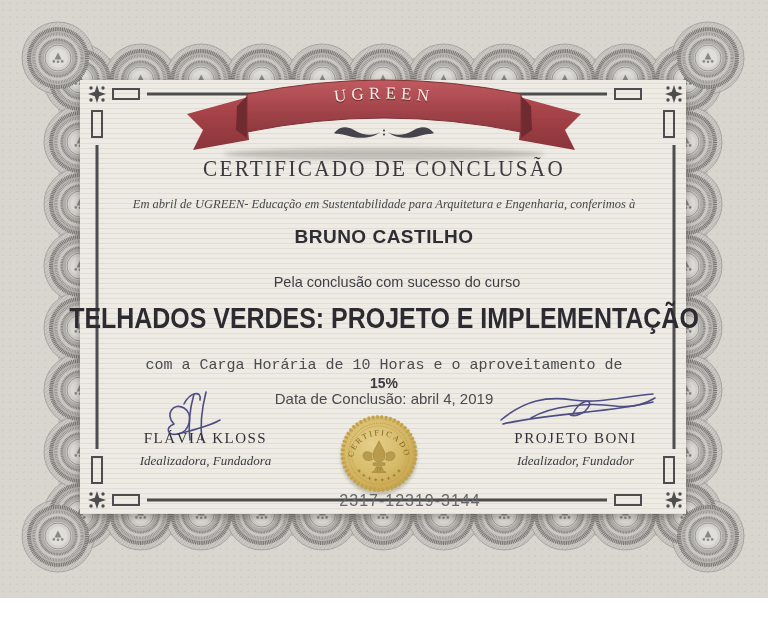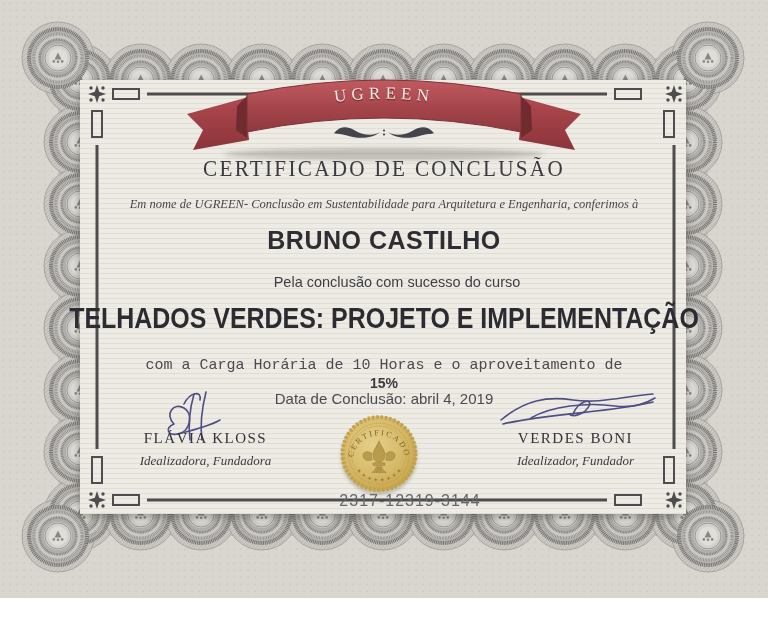--- a/index.html
+++ b/index.html
@@ -11,21 +11,21 @@
   .lace{position:absolute;left:0;top:0;width:768px;height:598px;z-index:1;}
   .paper{position:absolute;left:80px;top:80px;width:606px;height:434px;background:#edebe4;
          box-shadow:0 3px 9px rgba(60,58,52,.45);z-index:2;
          background-image:repeating-linear-gradient(0deg, rgba(168,165,156,.20) 0px, rgba(168,165,156,.20) 1px, transparent 1px, transparent 5px);}
   .frame{position:absolute;left:0;top:0;width:606px;height:434px;}
   .layer{position:absolute;left:0;top:0;width:768px;height:598px;z-index:3;}
   .abs{position:absolute;left:0;width:768px;text-align:center;}
   .title{top:156px;font-family:"Liberation Serif",serif;font-size:23px;letter-spacing:2.5px;
          color:#3a393f;transform:scaleX(.92);}
   .subtitle{top:197px;font-family:"Liberation Serif",serif;font-style:italic;font-size:12.5px;color:#46454b;}
-  .recipient{top:226px;font-weight:700;font-size:25px;letter-spacing:.5px;color:#2e2d33;}
+  .recipient{top:226px;font-weight:700;font-size:19px;letter-spacing:.5px;color:#2e2d33;}
   .completion{top:274px;font-size:14.5px;color:#3e3d43;padding-left:13px;}
   .course{top:302px;font-weight:700;font-size:29px;white-space:nowrap;transform:scaleX(.86);color:#2c2b31;}
   .workload{top:357px;font-size:15px;color:#4b4a50;font-family:Liberation Mono, monospace;}
   .score{top:375px;font-weight:700;font-size:14px;color:#3b3a40;}
   .dateline{top:390px;font-size:15px;color:#4b4a50;}
   .cert-id{top:492px;font-size:16px;letter-spacing:1px;color:#67666c;padding-left:26px;}
   .sig-block{position:absolute;width:175px;text-align:center;}
   .sig-left{left:118px;top:430px;}
   .sig-right{left:488px;top:430px;}
   .sig-name{font-family:"Liberation Serif",serif;font-size:15px;letter-spacing:1.5px;color:#33323a;}
@@ -239,21 +239,21 @@
     <svg class="flourish" width="104" height="18" viewBox="0 0 104 18" xmlns="http://www.w3.org/2000/svg">
       <g fill="#45444c">
         <path d="M2,9 C8,2 15,2 22,6 C32,12 42,12 48,8 C40,15 26,15 15,11.5 C9,9.6 5,10.5 2,9 Z"></path>
         <path d="M102,9 C96,2 89,2 82,6 C72,12 62,12 56,8 C64,15 78,15 89,11.5 C95,9.6 99,10.5 102,9 Z"></path>
         <circle cx="52" cy="6.5" r="1.1"></circle>
           <circle cx="52" cy="10.5" r="1.1"></circle>
       </g>
     </svg>
 
     <div class="abs title">CERTIFICADO DE CONCLUSÃO</div>
-    <div class="abs subtitle">Em nome de UGREEN- Conclusão em Sustentabilidade para Arquitetura e Engenharia, conferimos à</div>
+    <div class="abs subtitle">Em abril de UGREEN- Educação em Sustentabilidade para Arquitetura e Engenharia, conferimos à</div>
     <div class="abs recipient">BRUNO CASTILHO</div>
     <div class="abs completion">Pela conclusão com sucesso do curso</div>
     <div class="abs course">TELHADOS VERDES: PROJETO E IMPLEMENTAÇÃO</div>
     <div class="abs workload">com a Carga Horária de 10 Horas e o aproveitamento de</div>
     <div class="abs score">15%</div>
     <div class="abs dateline">Data de Conclusão: abril 4, 2019</div>
 
     <svg class="sig-ink ink-left" width="110" height="52" viewBox="0 0 110 52" xmlns="http://www.w3.org/2000/svg">
       <g fill="none" stroke="#3d3d7a" stroke-width="1.6" stroke-linecap="round" opacity=".9">
         <path d="M44,4 C40,18 38,34 40,50"></path>
@@ -270,21 +270,21 @@
 
     <svg class="sig-ink ink-right" width="165" height="44" viewBox="0 0 165 44" xmlns="http://www.w3.org/2000/svg">
       <g fill="none" stroke="#3d3d7a" stroke-width="1.6" stroke-linecap="round" opacity=".9">
         <path d="M6,32 C30,12 52,8 78,12 C104,16 130,8 158,6"></path>
         <path d="M36,30 C56,18 92,14 120,18 C136,20 150,16 160,10"></path>
         <path d="M78,26 C84,12 98,10 94,18 C90,26 78,30 74,26"></path>
         <path d="M8,36 C48,26 120,24 158,14"></path>
       </g>
     </svg>
     <div class="sig-block sig-right">
-      <div class="sig-name">VERDES BONI</div>
+      <div class="sig-name">PROJETO BONI</div>
       <div class="sig-role">Idealizador, Fundador</div>
     </div>
 
     <svg class="seal" width="96" height="100" viewBox="0 0 120 125" xmlns="http://www.w3.org/2000/svg">
       <defs>
         <radialGradient id="gold" cx="42%" cy="38%" r="70%">
           <stop offset="0" stop-color="#e5cf8a"></stop>
             <stop offset=".55" stop-color="#d7bb6b"></stop>
           <stop offset=".85" stop-color="#caa952"></stop>
             <stop offset="1" stop-color="#bf9d48"></stop>

